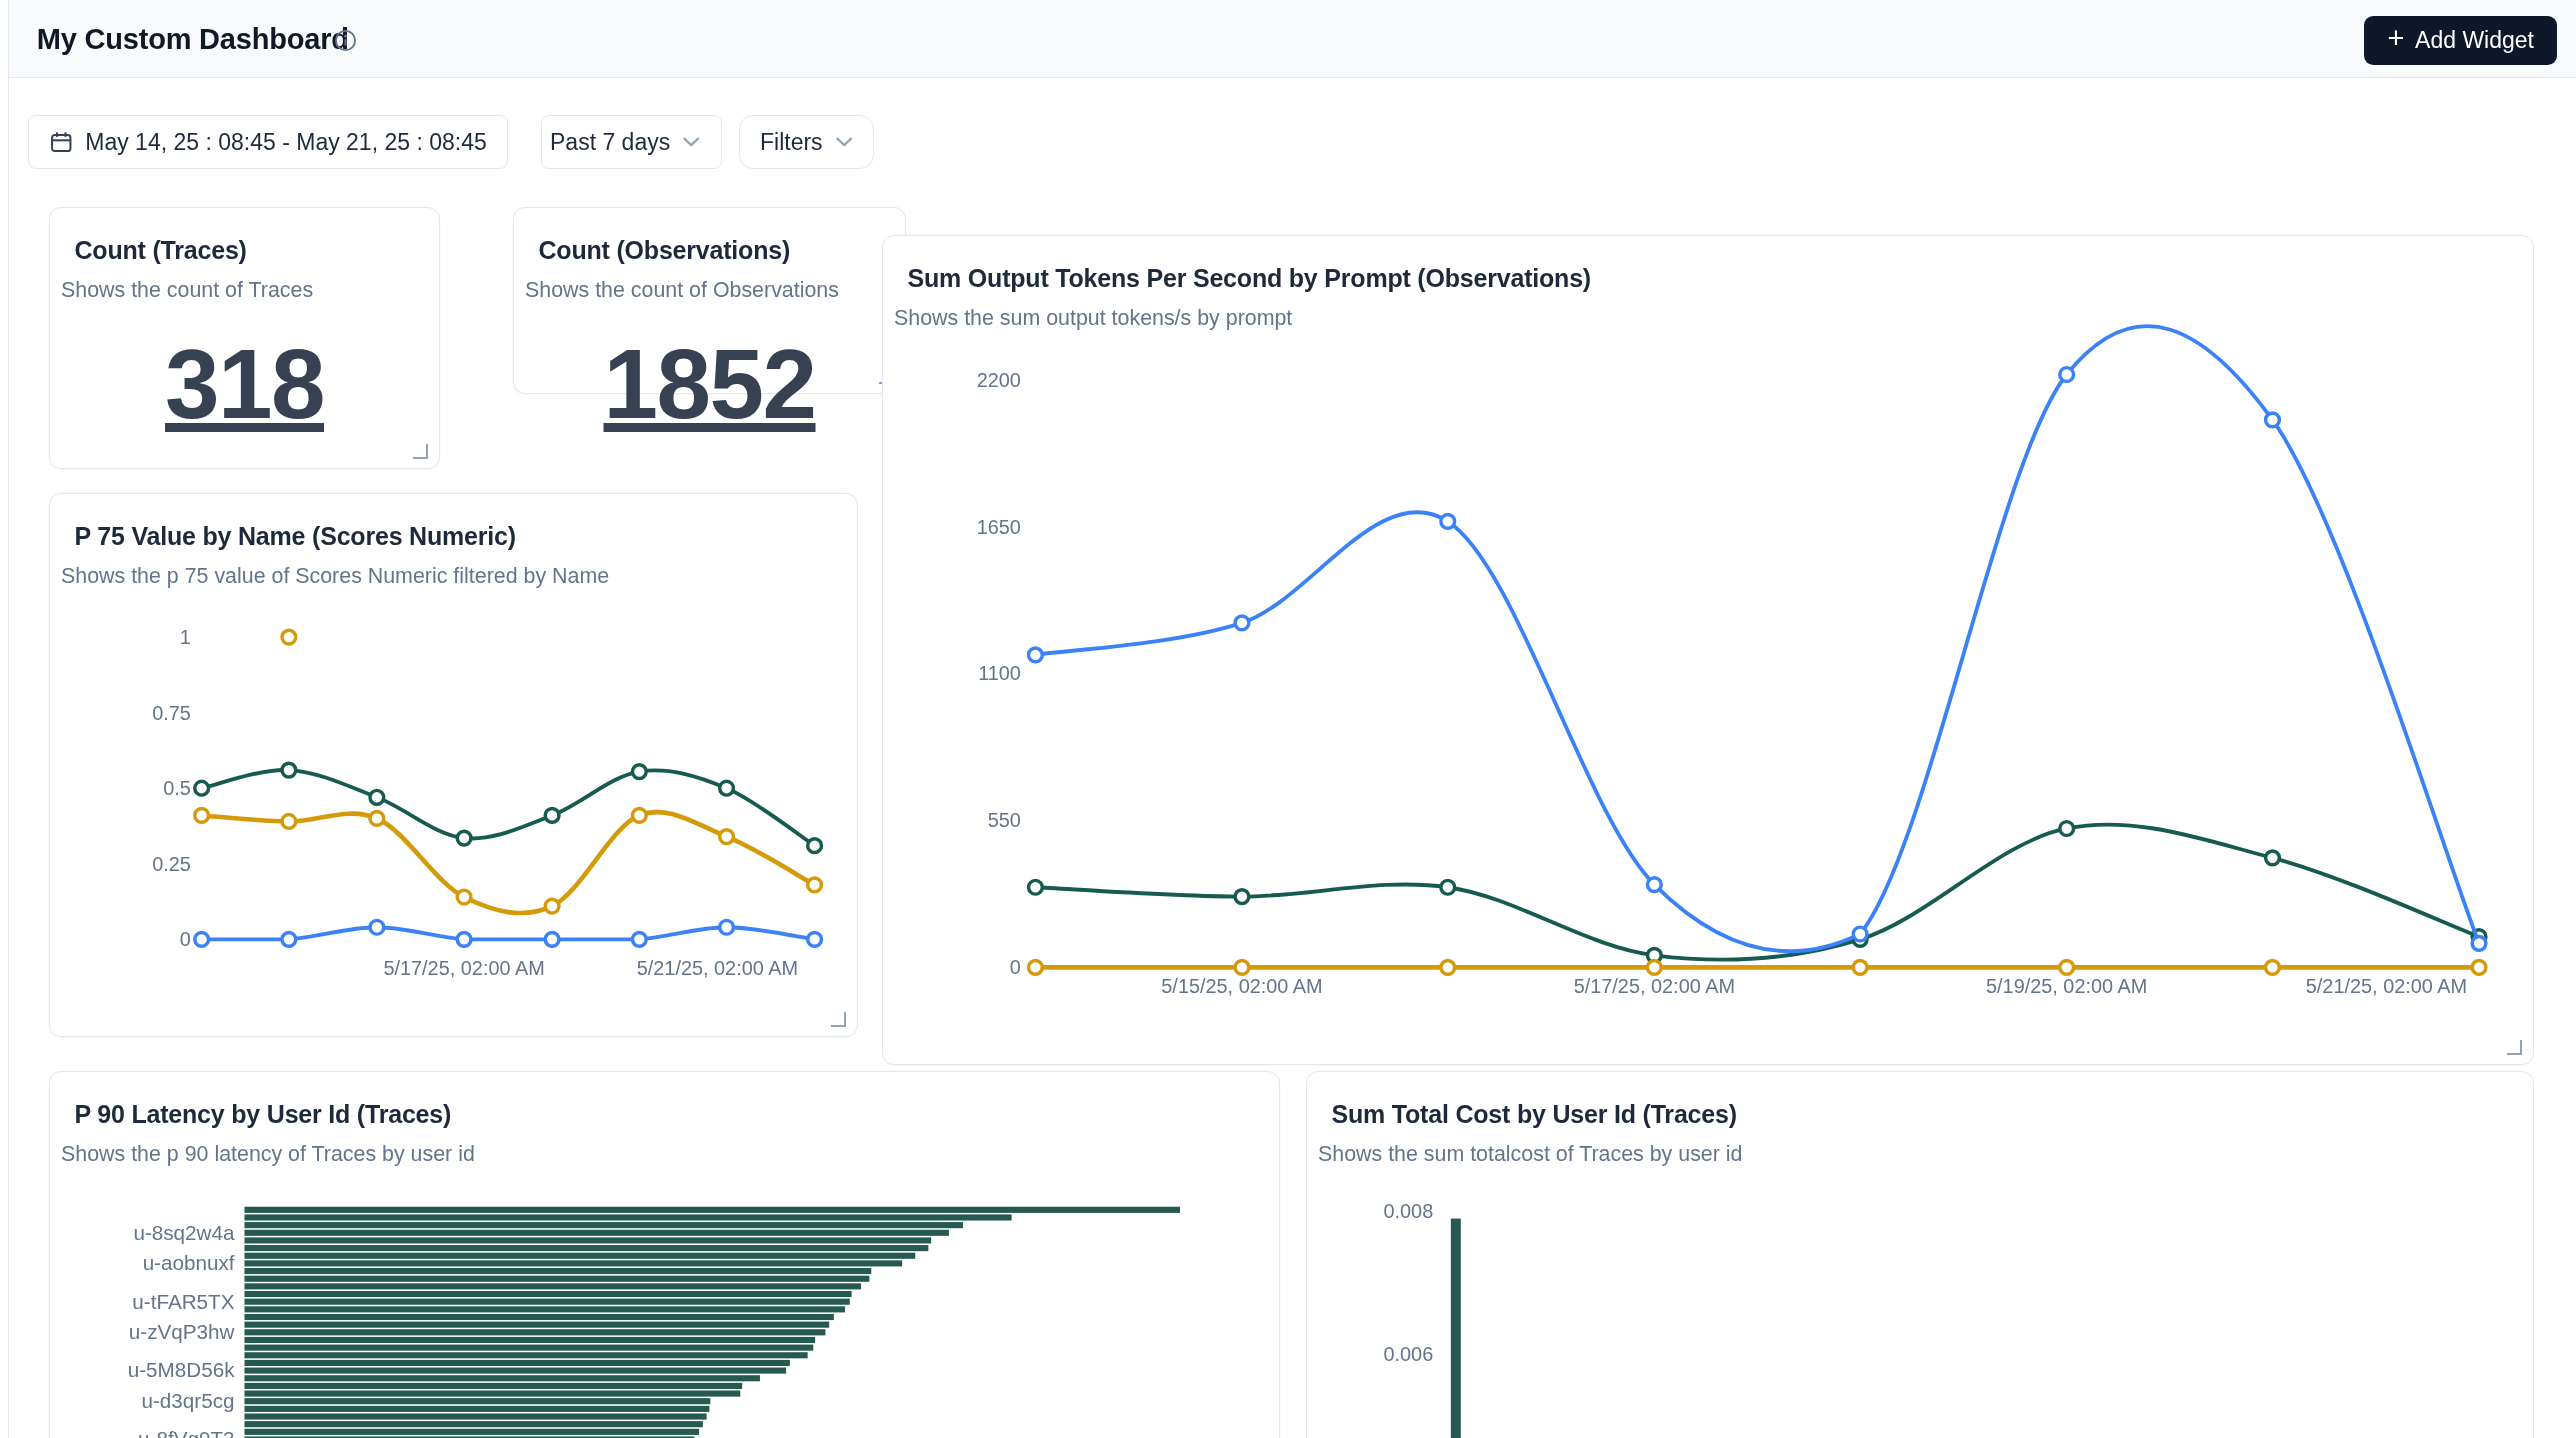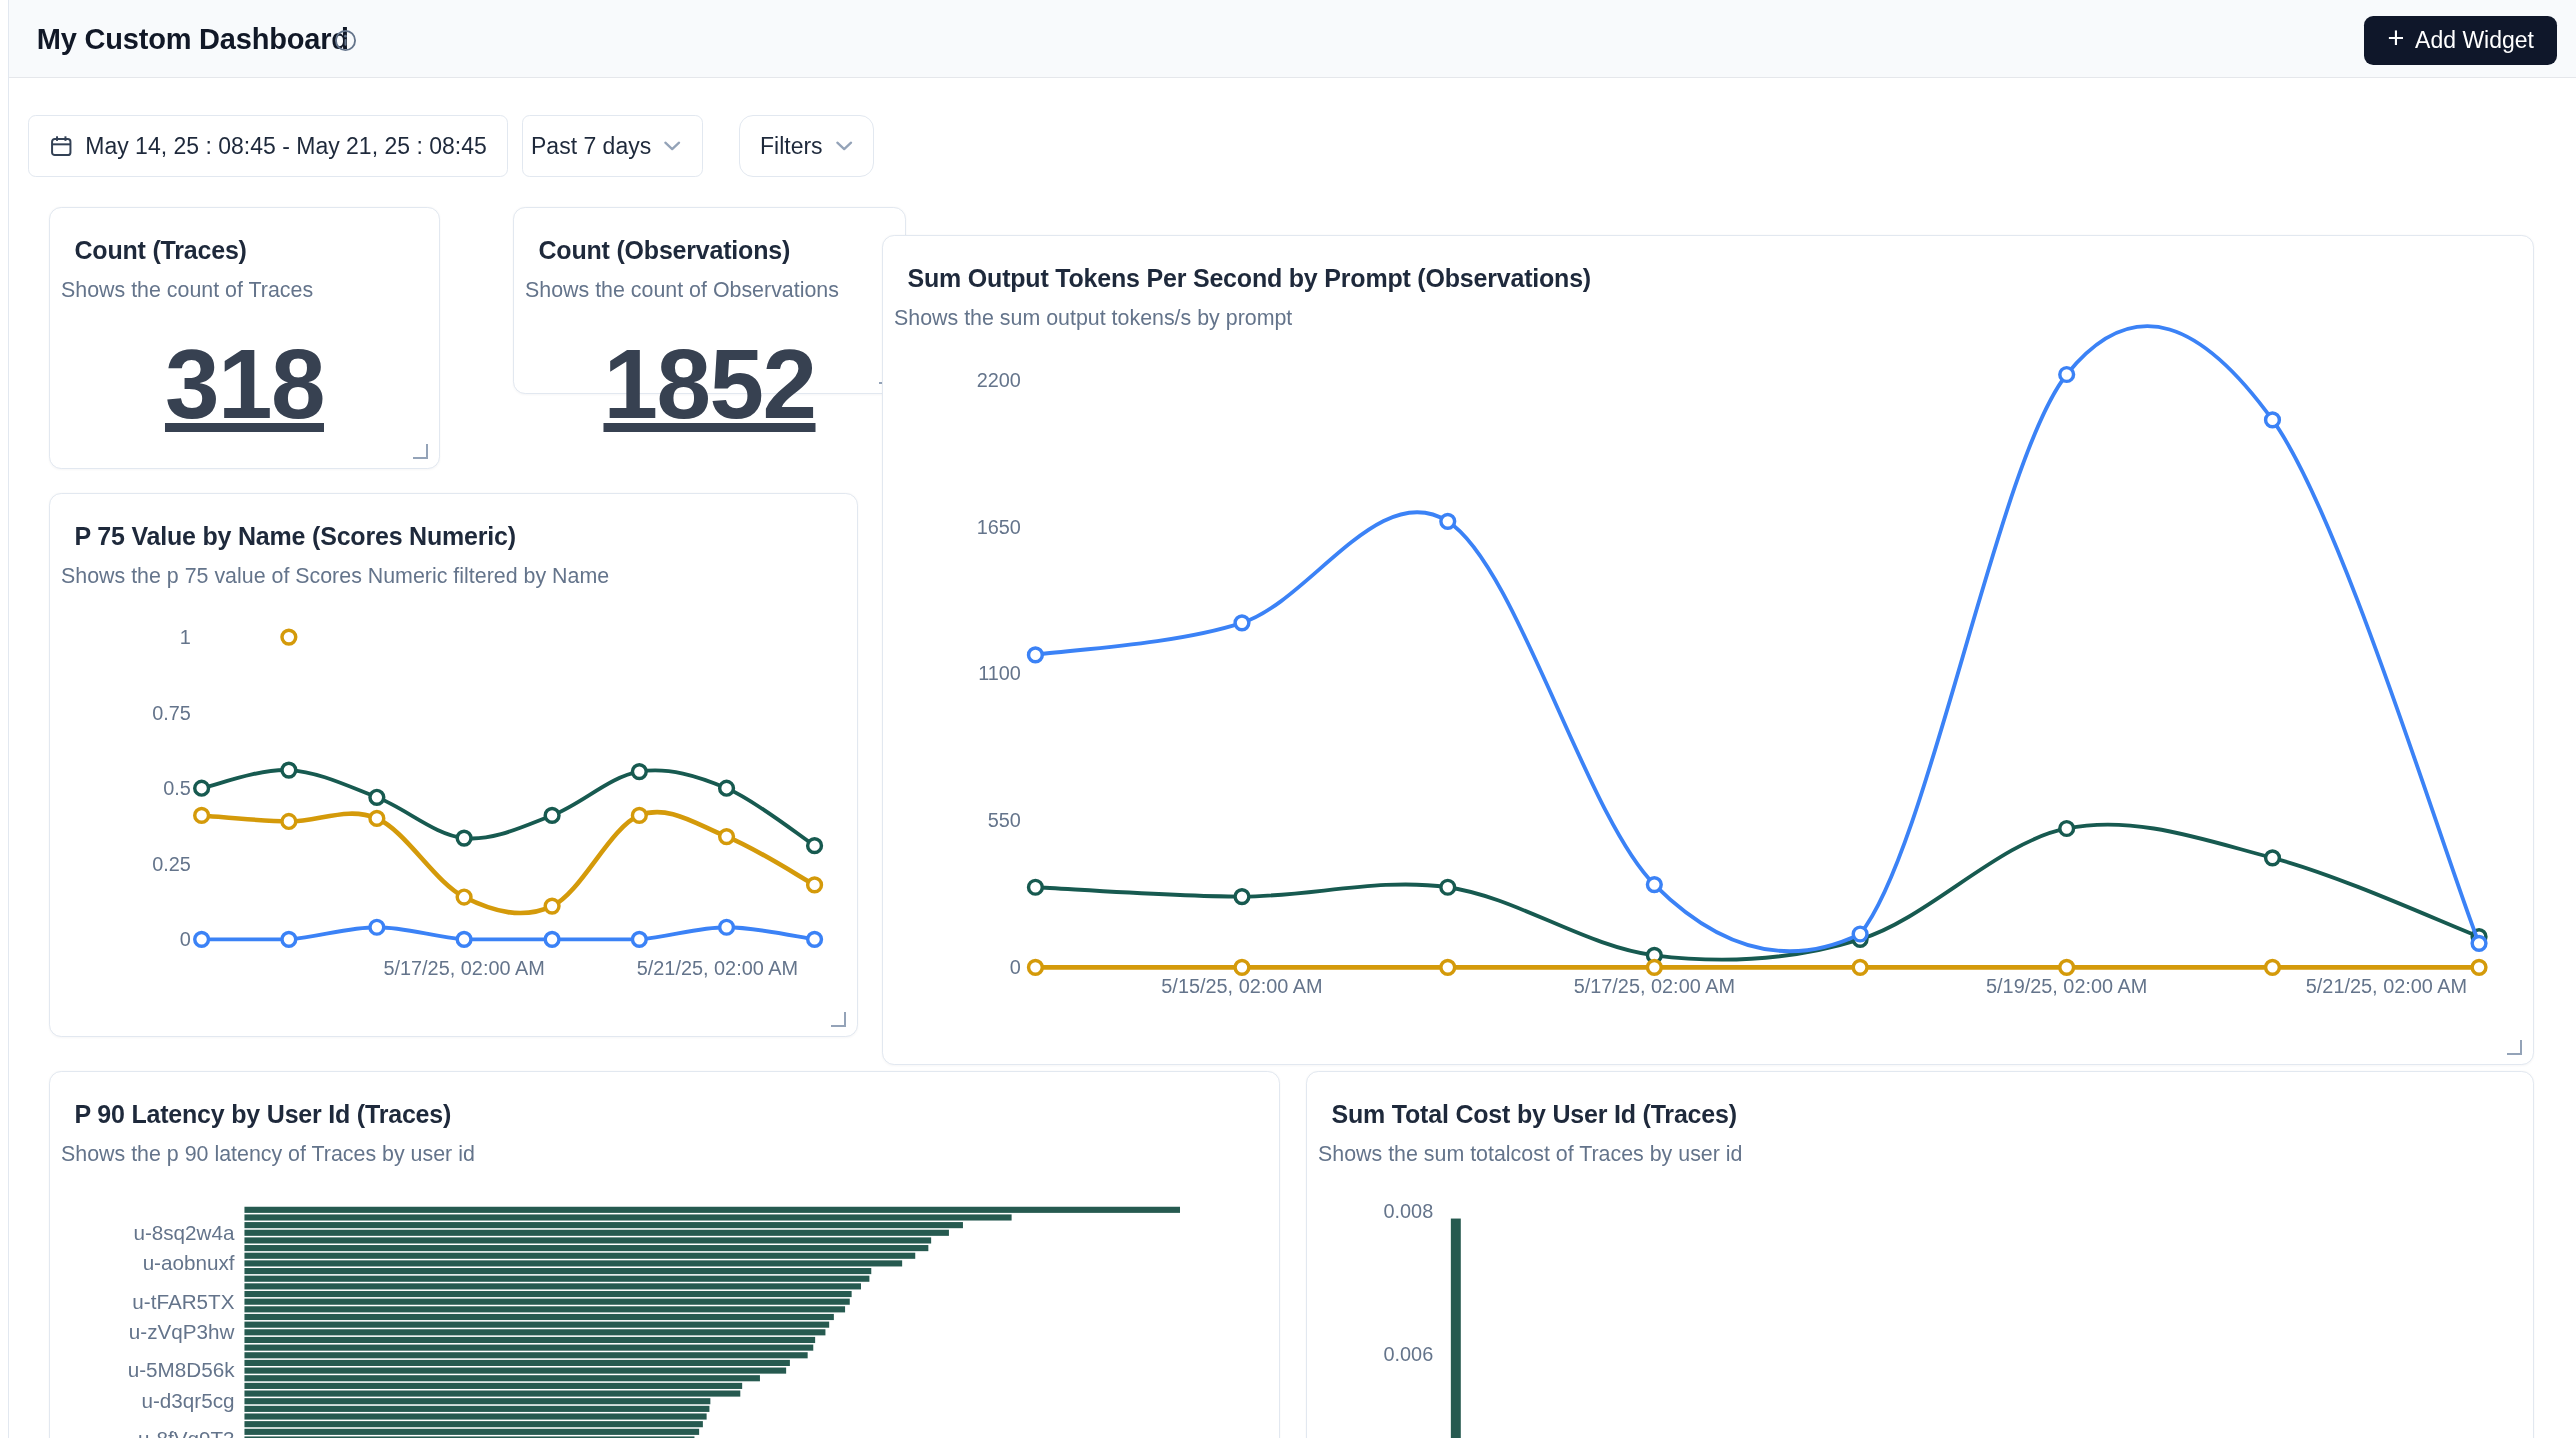--- a/index.html
+++ b/index.html
@@ -6,21 +6,21 @@
   .page{position:relative;width:2576px;height:1439px;overflow:hidden;background:#ffffff;
         font-family:"Liberation Sans","DejaVu Sans",sans-serif;color:#1e293b;}
   .left-divider{position:absolute;left:7.7px;top:0;width:1.5px;height:1439px;background:#e2e8f0;}
   .topbar{position:absolute;left:9.2px;top:0;right:0;height:77px;background:#f8fafc;border-bottom:1.5px solid #e5e7eb;}
   .page-title{position:absolute;left:27.6px;top:23px;font-size:29px;font-weight:700;letter-spacing:-0.2px;color:#111827;}
   .info-icon{position:absolute;left:325px;top:29px;width:23px;height:23px;}
   .add-widget-btn{position:absolute;right:19px;top:16px;height:49px;padding:0 23px;background:#0f172a;border:none;
         border-radius:9.2px;color:#ffffff;font-size:23px;font-weight:500;display:flex;align-items:center;gap:10.7px;
         font-family:inherit;cursor:pointer;}
   .plus-glyph{font-size:29px;font-weight:400;line-height:1;margin-top:-3.1px;}
-  .toolbar-btn{position:absolute;top:115px;height:62px;background:#ffffff;border:1.5px solid #e2e8f0;border-radius:7.7px;
+  .toolbar-btn{position:absolute;top:115px;height:54px;background:#ffffff;border:1.5px solid #e2e8f0;border-radius:7.7px;
         display:flex;align-items:center;gap:12.2px;padding:0 20px;font-size:23px;font-weight:500;color:#1e293b;
         font-family:inherit;cursor:pointer;box-sizing:border-box;}
   .chev{width:18.4px;height:12.2px;}
   .card{position:absolute;background:#ffffff;border:1.5px solid #e2e8f0;border-radius:12.2px;box-sizing:border-box;
         box-shadow:0 0.8px 2.3px rgba(15,23,42,0.04);}
   .card-title{position:absolute;left:24.5px;top:27.6px;font-size:25px;font-weight:600;letter-spacing:-0.2px;color:#1e293b;}
   .card-subtitle{position:absolute;left:11px;top:70px;font-size:21.4px;font-weight:400;color:#64748b;}
   .big-number{position:absolute;left:0;right:0;top:115px;height:122px;line-height:122px;text-align:center;
         font-size:98px;font-weight:700;color:#374151;letter-spacing:-1.5px;text-decoration:underline;}
   .resize-handle{position:absolute;right:10.7px;bottom:9.2px;width:13px;height:13px;
@@ -53,21 +53,21 @@
   <button class="toolbar-btn" style="left:27.6px;">
     <svg class="cal" width="24.5" height="24.5" viewBox="0 0 32 32">
       <rect x="4" y="6.5" width="24" height="21" rx="3.5" fill="none" stroke="#334155" stroke-width="2.6"></rect>
       <line x1="4" y1="13.5" x2="28" y2="13.5" stroke="#334155" stroke-width="2.6"></line>
       <line x1="10.5" y1="3" x2="10.5" y2="9" stroke="#334155" stroke-width="2.6"></line>
       <line x1="21.5" y1="3" x2="21.5" y2="9" stroke="#334155" stroke-width="2.6"></line>
     </svg>
     <span>May 14, 25 : 08:45 - May 21, 25 : 08:45</span>
   </button>
 
-  <button class="toolbar-btn" style="left:522px;padding-left:8px;">
+  <button class="toolbar-btn" style="left:541px;padding-left:8px;">
     <span>Past 7 days</span>
     <svg class="chev" viewBox="0 0 24 16">
       <polyline points="3,3.5 12,12 21,3.5" fill="none" stroke="#94a3b8" stroke-width="3" stroke-linecap="round" stroke-linejoin="round"></polyline>
     </svg>
   </button>
 
   <button class="toolbar-btn" style="left:739px;border-radius:14px;">
     <span>Filters</span>
     <svg class="chev" viewBox="0 0 24 16">
       <polyline points="3,3.5 12,12 21,3.5" fill="none" stroke="#94a3b8" stroke-width="3" stroke-linecap="round" stroke-linejoin="round"></polyline>

